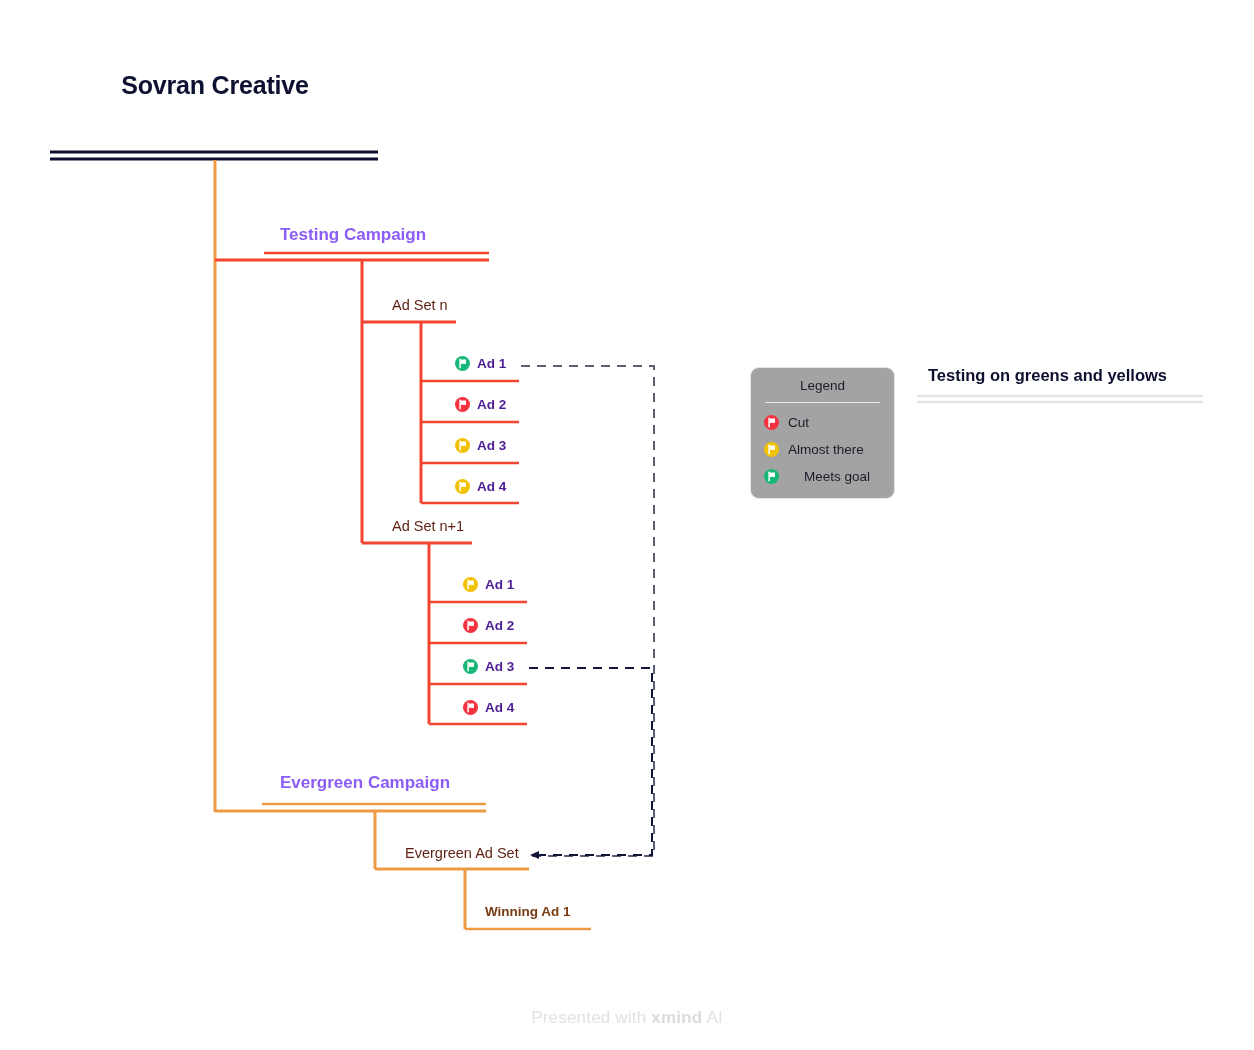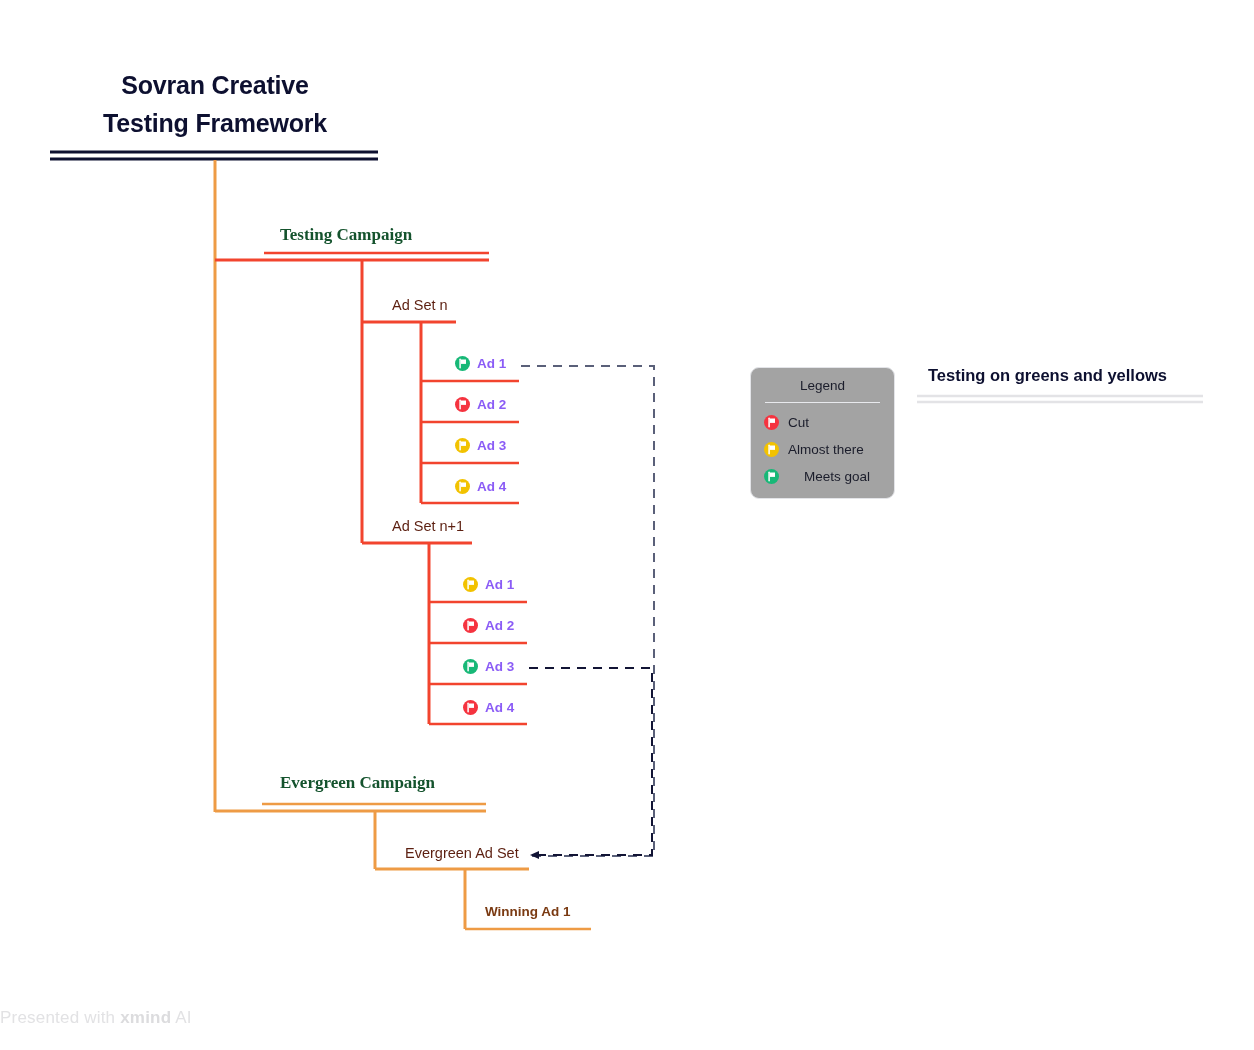--- a/index.html
+++ b/index.html
@@ -45,23 +45,22 @@
     color: #0d1030;
     letter-spacing: -0.2px;
   }
   .root-title .l2 { display: block; }
 
   
   .campaign {
     position: absolute;
     font-size: 17px;
     font-weight: bold;
-    color: #14532d;
-    white-space: nowrap;
-    font-family: Liberation Serif, serif;
+    color: #8b5cf6;
+    white-space: nowrap;
   }
   #campaign-testing   { left: 280px; top: 225px; }
   #campaign-evergreen { left: 280px; top: 773px; }
 
   
   .adset {
     position: absolute;
     font-size: 14.5px;
     font-weight: 400;
     color: #5c1f10;
@@ -72,21 +71,21 @@
   #adset-ever   { left: 405px; top: 845px; }
 
   
   .ad {
     position: absolute;
     display: flex;
     align-items: center;
     gap: 7px;
     font-size: 13.5px;
     font-weight: 600;
-    color: #8b5cf6;
+    color: #4c1d95;
     white-space: nowrap;
   }
   .ad .label { display: inline-block; }
 
   .flag {
     width: 15px;
     height: 15px;
     border-radius: 50%;
     display: inline-block;
     position: relative;
@@ -159,21 +158,21 @@
     color: #0d1030;
     white-space: nowrap;
   }
 
   
   #footer {
     position: absolute;
     left: 0;
     top: 1008px;
     width: 1254px;
-    text-align: left;
+    text-align: center;
     font-size: 17px;
     color: #e2e2e4;
     letter-spacing: 0.2px;
   }
   #footer .brand { font-weight: bold; color: #dcdcde; }
 </style>
 </head>
 <body>
 
 <div id="canvas">
@@ -247,21 +246,20 @@
     </g>
 
     <g>
       <line x1="917" y1="396" x2="1203" y2="396" stroke="#e3e3e6" stroke-width="2.5"></line>
       <line x1="917" y1="402" x2="1203" y2="402" stroke="#e3e3e6" stroke-width="2.5"></line>
     </g>
   </svg>
 
   <div class="root-title">
     <span>Sovran Creative</span>
-    <span class="l2">Testing Framework</span>
   </div>
 
   <div class="campaign" id="campaign-testing">Testing Campaign</div>
 
   <div class="campaign" id="campaign-evergreen">Evergreen Campaign</div>
 
   <div class="adset" id="adset-n">Ad Set n</div>
 
   <div class="adset" id="adset-n1">Ad Set n+1</div>
 

